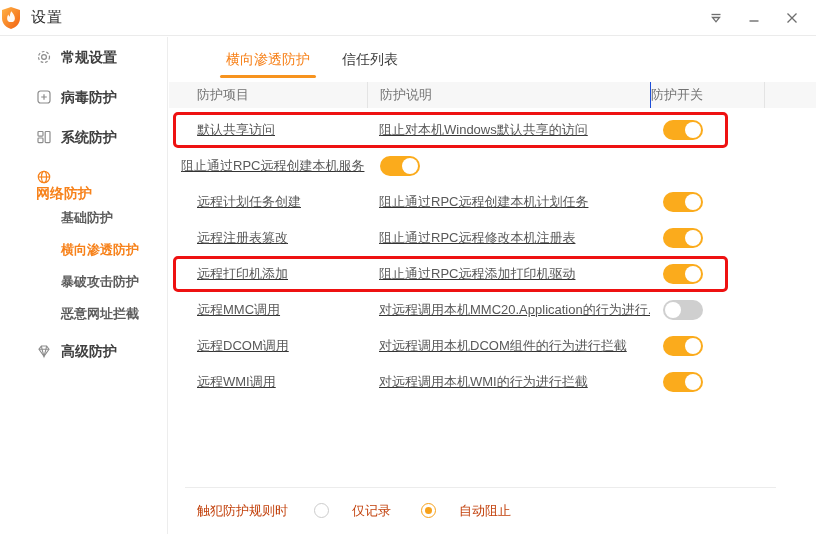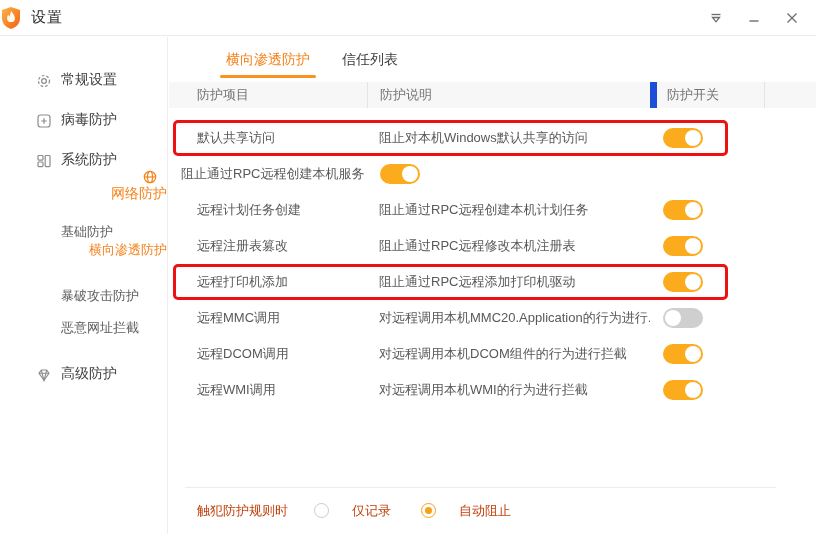--- a/index.html
+++ b/index.html
@@ -19,22 +19,22 @@
   .app-title { font-size:15px; color:#2b2b2b; letter-spacing:1px; }
   .win-btns { position:absolute; right:12px; top:0; height:36px; display:flex; align-items:center; gap:14px; }
   .win-btn { width:24px; height:24px; display:flex; align-items:center; justify-content:center; cursor:pointer; }
 
   
   .sidebar {
     position:absolute; top:37px; left:0; bottom:0; width:168px;
     border-right:1px solid #ededed; background:#fff; padding-top:12px;
   }
   .side-item {
-    display:flex; align-items:flex-end; height:40px; padding-left:36px;
-    font-size:14px; color:#404040; cursor:pointer;
+    display:flex; align-items:flex-start; height:40px; padding-left:36px;
+    font-size:14px; color:#404040; cursor:pointer;font-weight:bold;
   }
   .side-item .s-icon { width:16px; height:16px; margin-right:9px; display:inline-flex; }
   .side-item.sub { height:32px; padding-left:61px; font-size:13px; color:#5c5c5c; }
   .side-item.active { color:#f7821b;flex-direction:column; }
   .side-item.last-group { margin-top:6px; }
 
   
   .content { position:absolute; top:37px; left:169px; right:0; bottom:0; background:#fff; }
 
   .tabs { display:flex; padding:14px 0 0 55px; gap:28px; }
@@ -44,24 +44,24 @@
     content:""; position:absolute; left:-4px; right:-4px; bottom:0; height:3px;
     background:#f7931e; border-radius:2px;
   }
 
   .grid4 { display:grid; grid-template-columns:198px 283px 114px 1fr; align-items:center; }
 
   .thead { height:26px; background:#f7f7f7; margin-top:4px; font-size:13px; color:#737373; }
   .thead .hc { height:100%; display:flex; align-items:center; }
   .hc1 { padding-left:28px; }
   .hc2 { padding-left:12px; border-left:1px solid #e4e4e4; }
-  .hc3 { padding-left:10px; border-left:7px solid #1d4ed8; }
+  .hc3 { border-left:1px solid #1d4ed8; }
   .hc4 { border-left:1px solid #e4e4e4; height:100%; }
 
-  .tbody { margin-top:12px; }
+  .tbody { margin-top:4px;text-decoration:underline; }
   .row { height:36px; position:relative; font-size:13px; color:#595959; }
   .row .c1 { padding-left:28px; }
   .row .c2 { padding-left:12px; white-space:nowrap; overflow:hidden; }
   .row .c3 { padding-left:13px; }
   .row.hl::before {
     content:""; position:absolute; left:4px; right:88px; top:0px; bottom:0px;
     border:3px solid #ee1111; border-radius:5px; pointer-events:none; z-index:5;
   }
 
   

